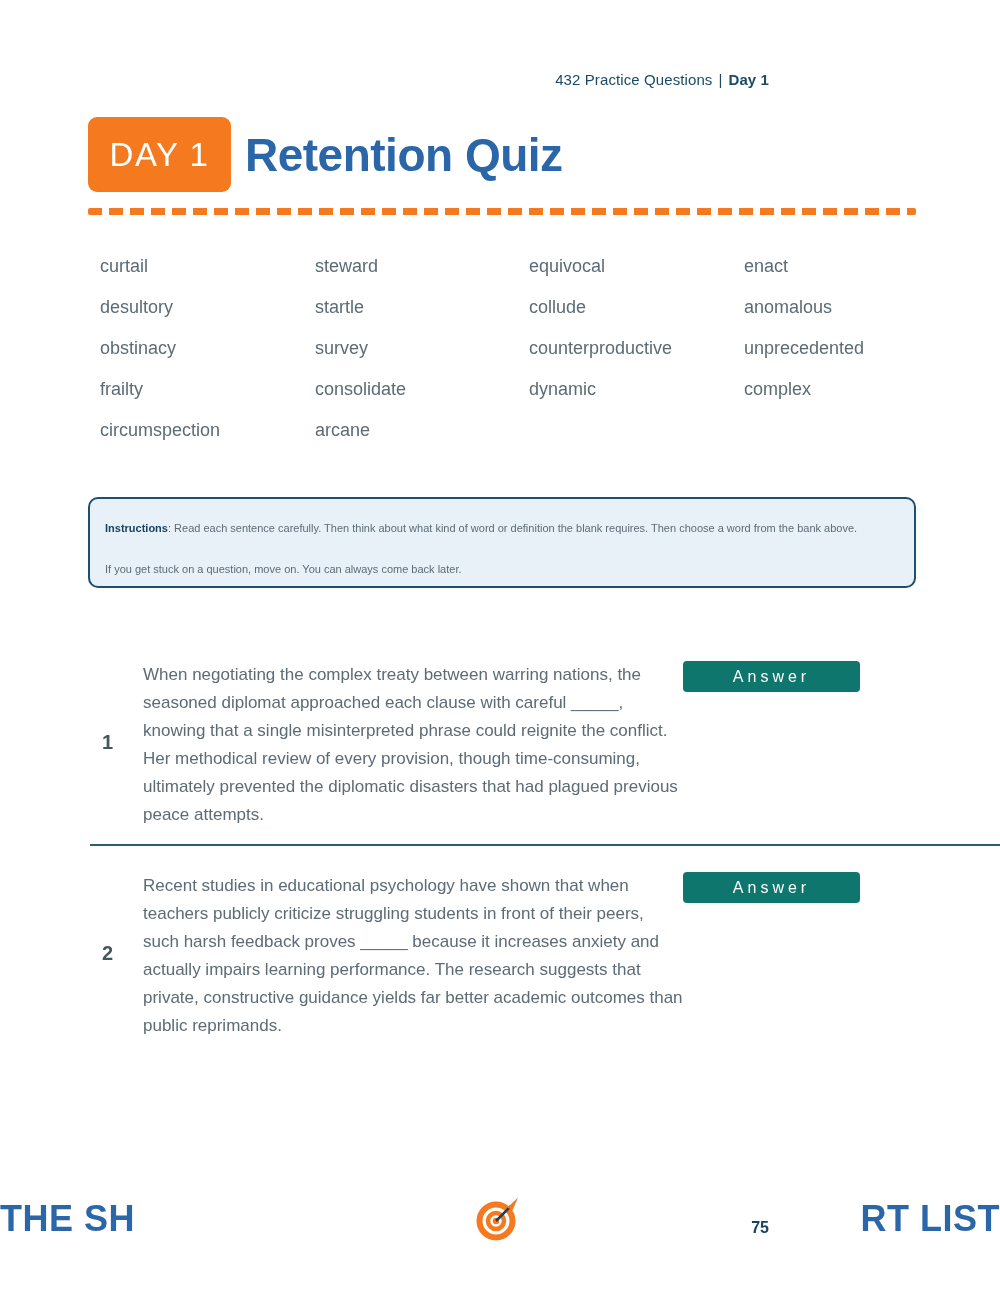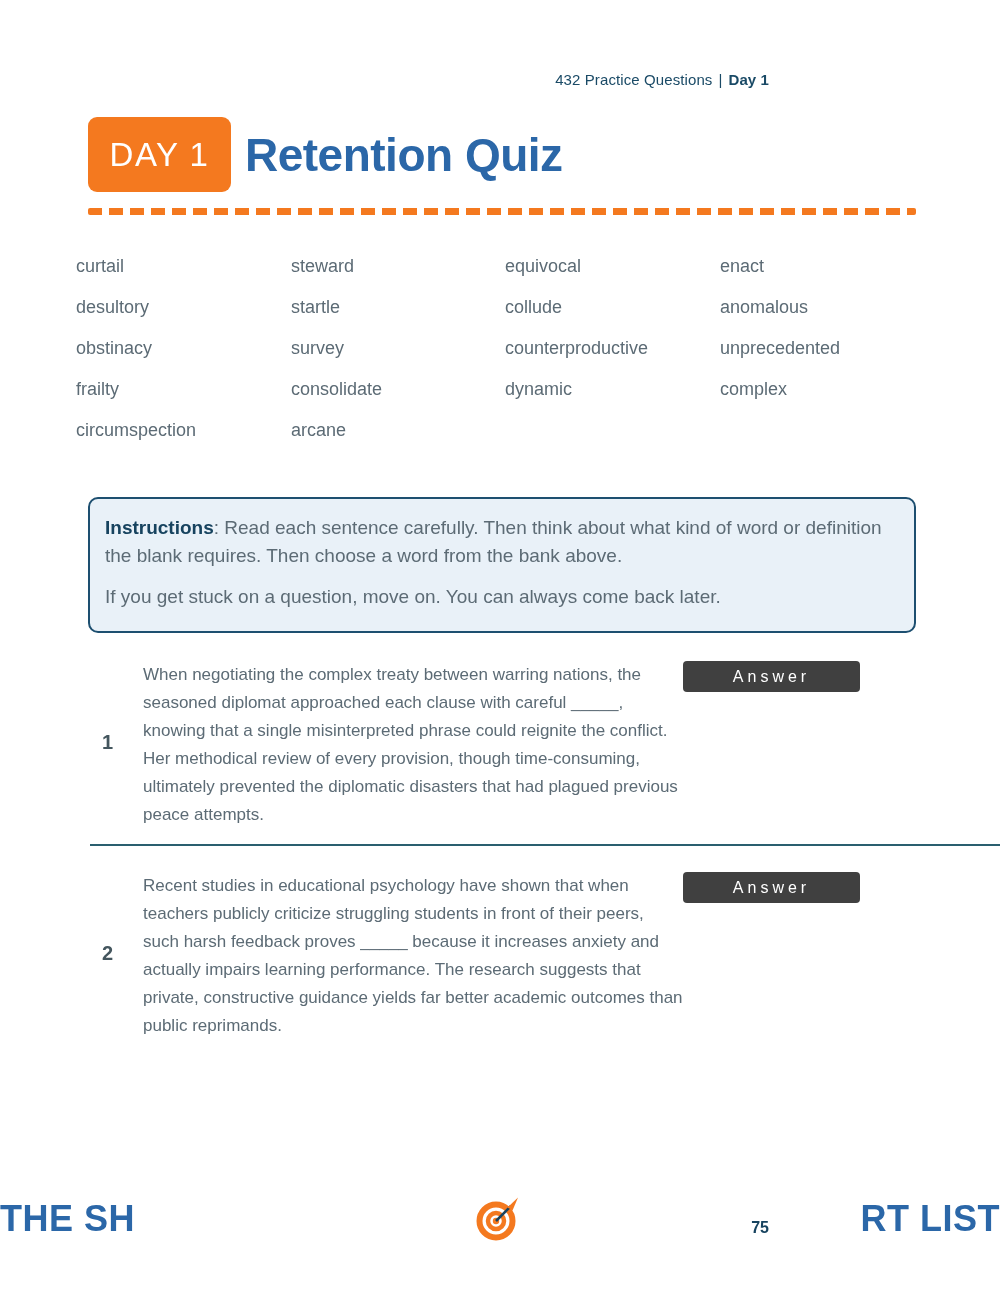--- a/index.html
+++ b/index.html
@@ -43,37 +43,37 @@
   .dashed-divider {
     position: absolute; top: 208px; left: 88px; width: 828px; height: 7px;
     background: repeating-linear-gradient(90deg,
       #F4791F 0px, #F4791F 14px,
       transparent 14px, transparent 21px);
     border-radius: 2px;
   }
 
   
   .word-bank {
-    position: absolute; top: 254px; left: 76px; width: 828px;
+    position: absolute; top: 254px; left: 100px; width: 828px;
     display: grid;
     grid-template-columns: 215px 214px 215px 1fr;
     grid-auto-rows: 41px;
   }
   .word-bank span {
     font-size: 18px; color: #5C6B75; line-height: 24px;
   }
 
   
   .instructions-box {
     position: absolute; top: 497px; left: 88px; width: 828px;
     background: #E9F1F8;
     border: 2px solid #1D4F70;
     border-radius: 10px;
-    padding: 15px 20px 20px 15px;
-    font-size: 19px; color: #5C6B75; line-height: 28px;
+    padding: 15px 20px 3px 15px;
+    font-size: 11px; color: #5C6B75; line-height: 28px;
   }
   .instructions-box .p2 { margin-top: 13px; }
   .instructions-label { font-weight: bold; color: #17435F; }
 
   
   .questions { position: absolute; top: 655px; left: 88px; right: 0; }
   .question-row {
     display: flex; align-items: stretch;
     padding-right: 125px;
   }
@@ -85,21 +85,21 @@
   .q-num { font-size: 20px; font-weight: bold; color: #44565E; }
   .q-text {
     flex: 0 0 540px; width: 540px;
     font-size: 17px; color: #5C6B75; line-height: 28px;
     padding-top: 6px;
   }
   .q-answer-col { flex: 1 1 auto; display: flex; justify-content: flex-end; }
   .answer-button {
     margin-top: 6px;
     width: 177px; height: 31px;
-    background: #404040; color: #ffffff;
+    background: #0f766e; color: #ffffff;
     border: none; border-radius: 4px;
     font-family: "Liberation Sans", "DejaVu Sans", sans-serif;
     font-size: 16px; letter-spacing: 4px;
     cursor: pointer;
     display: flex; align-items: center; justify-content: center;
     flex: 0 0 auto;
   }
   .question-divider {
     border: none;
     border-top: 2px solid #2A5F6F;

